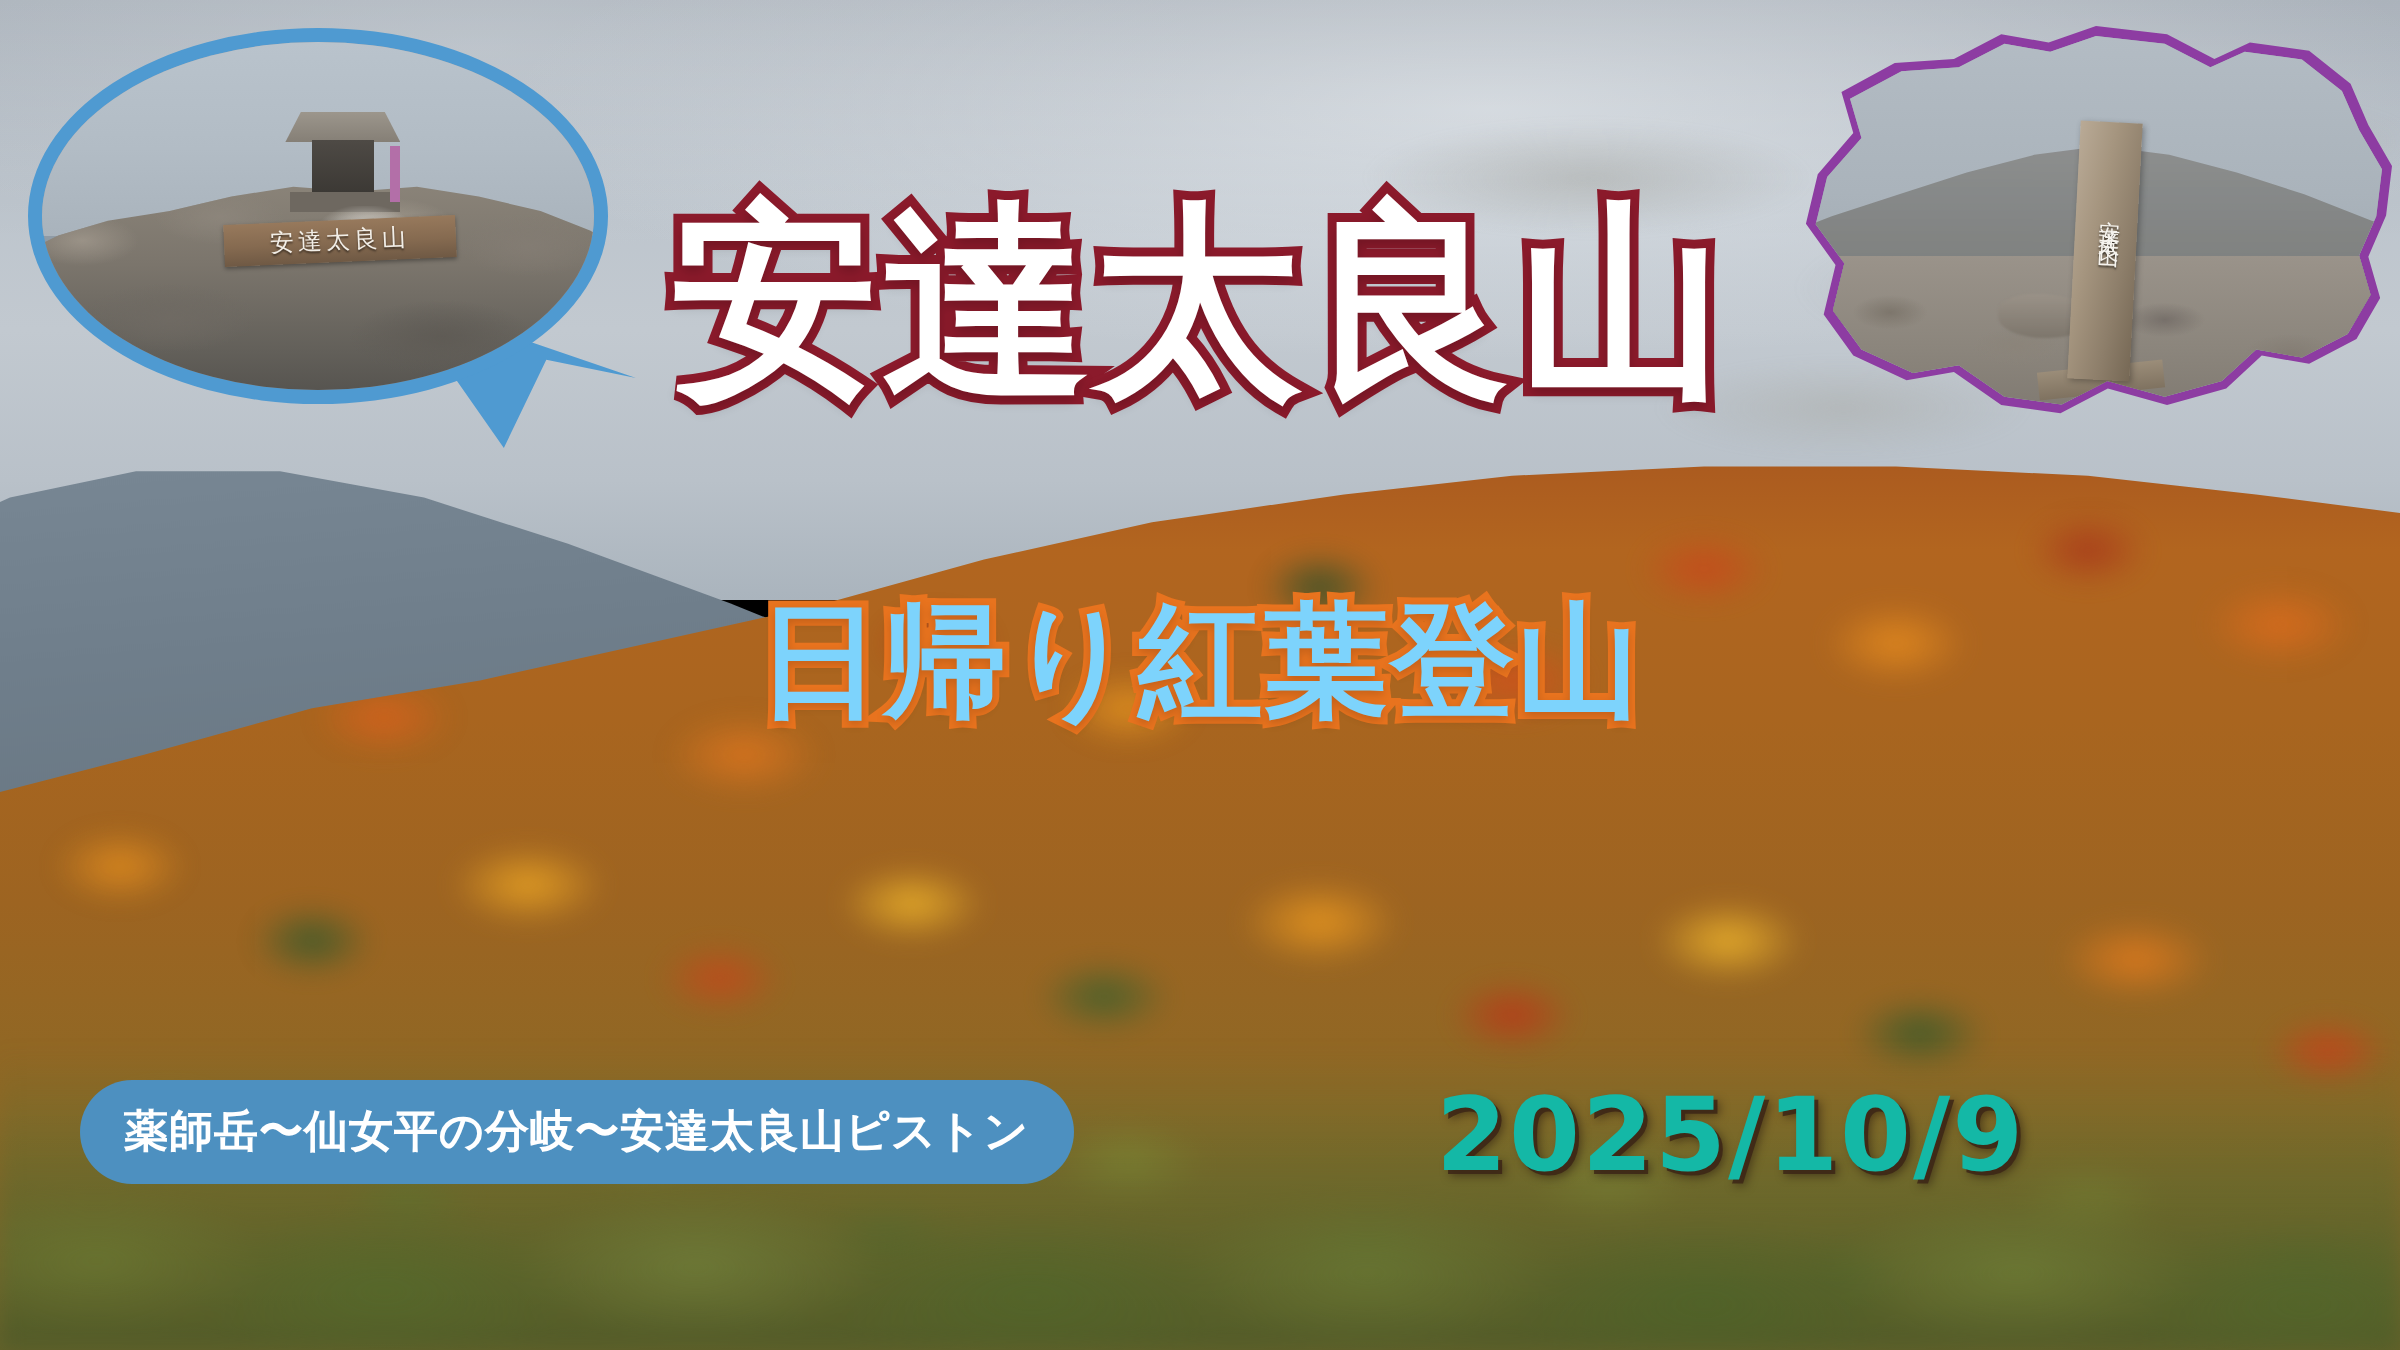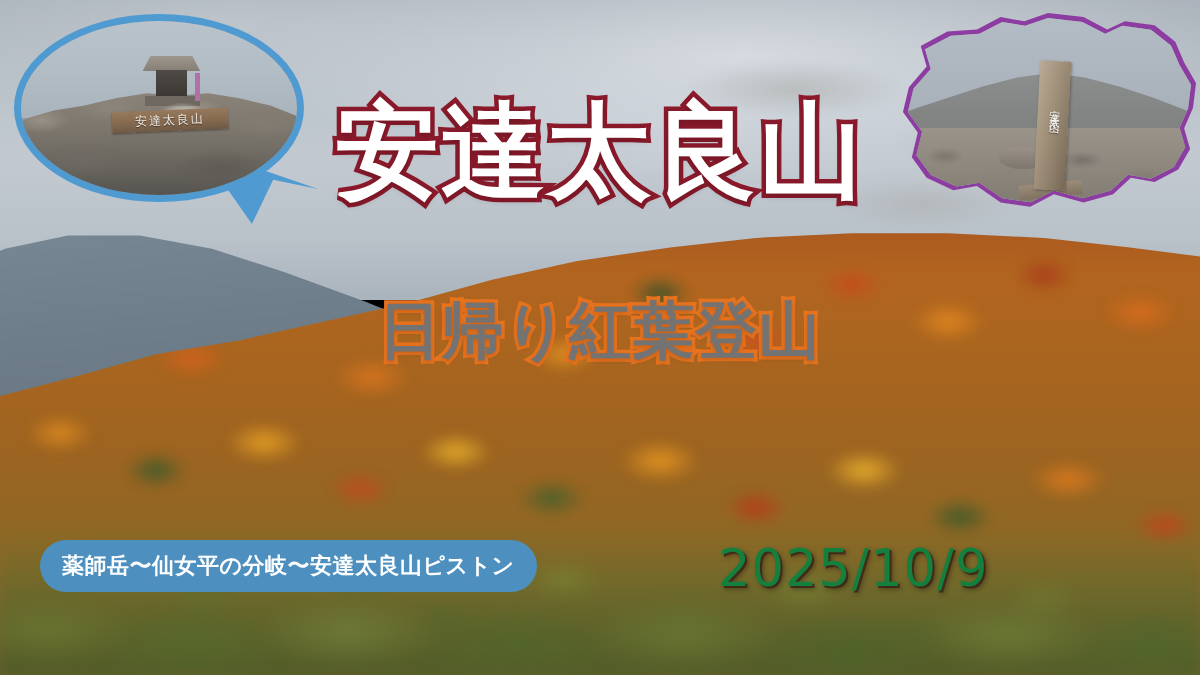--- a/index.html
+++ b/index.html
@@ -299,21 +299,21 @@
     z-index: 30;
   }
 
   
   #subtitle {
     position: absolute; left: 50%; top: 297px;
     transform: translateX(-50%);
     font-size: 62px;
     line-height: 1.1;
     font-weight: bold;
-    color: #737373;
+    color: #7dd3fc;
     font-family: "DejaVu Sans", "Liberation Sans", sans-serif;
     letter-spacing: 1px;
     white-space: nowrap;
     -webkit-text-stroke: 7px #e8731e;
     paint-order: stroke fill;
     text-shadow: 0 2px 5px rgba(0,0,0,0.16);
     z-index: 30;
   }
 
   
@@ -332,22 +332,22 @@
     font-weight: bold;
     font-family: "DejaVu Sans", "Liberation Sans", sans-serif;
     white-space: nowrap;
     letter-spacing: 0.5px;
   }
 
   
   #date-text {
     position: absolute; left: 718px; top: 539px;
     font-size: 51px;
-    font-weight: normal;
-    color: #15803d;
+    font-weight: bold;
+    color: #14b8a6;
     font-family: "DejaVu Sans", "Liberation Sans", sans-serif;
     letter-spacing: 1px;
     white-space: nowrap;
     text-shadow:
       2px 2px 0 rgba(60,38,22,0.85),
       3px 3px 5px rgba(40,25,14,0.55);
     z-index: 30;
   }
 </style>
 </head>

